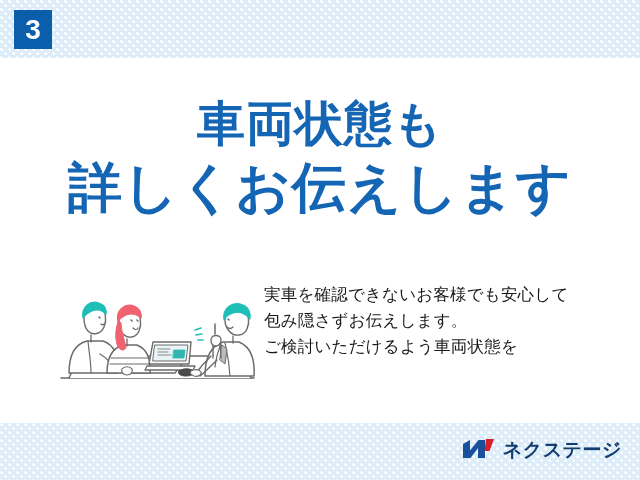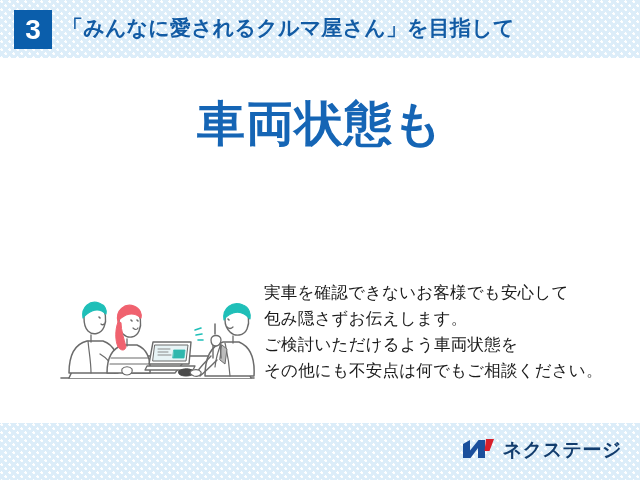--- a/index.html
+++ b/index.html
@@ -115,21 +115,20 @@
     top: 281px;
     width: 360px;
     color: #1a1a1a;
     font-size: 16.5px;
     line-height: 26px;
     letter-spacing: 0.2px;
   }
   .copy-line {
     display: block;
     white-space: nowrap;
-    font-family: Liberation Mono, monospace;
   }
 
   
   #footer {
     position: absolute;
     left: 0;
     top: 423px;
     width: 640px;
     height: 57px;
     overflow: hidden;
@@ -156,26 +155,26 @@
   }
 </style>
 </head>
 <body>
 
 <div id="page">
 
   <div id="header" class="dot-band">
     <div id="header-inner">
       <div id="step-badge">3</div>
-      <div id="header-title">「みんなに愛されるクルマ屋さん」を目指して</div>
     </div>
   </div>
 
   <div id="heading">
     <span id="heading-line-1" class="heading-line">車両状態も</span>
+    <span id="heading-line-2" class="heading-line">詳しくお伝えします</span>
   </div>
 
   <div id="illustration">
     <svg width="205" height="120" viewBox="0 0 205 120" xmlns="http://www.w3.org/2000/svg">
       <g fill="none" stroke="#6b6b6b" stroke-width="1.5" stroke-linecap="round" stroke-linejoin="round">
 
         <path d="M6 106 L199 106" stroke="#6b6b6b" stroke-width="1.6"></path>
         <path d="M14 106 L24 84 L186 84 L196 106" fill="#ffffff"></path>
 
         <path d="M74 101 L88 87 L131 87 L120 101 Z" fill="#ffffff" stroke="#6b6b6b" stroke-width="1.3"></path>
@@ -252,21 +251,20 @@
         <path d="M141 63 L147 62" stroke="#1fbfb8" stroke-width="1.6"></path>
         <path d="M143 68 L148 68" stroke="#1fbfb8" stroke-width="1.6"></path>
       </g>
     </svg>
   </div>
 
   <div id="body-copy">
     <span class="copy-line">実車を確認できないお客様でも安心して</span>
     <span class="copy-line">包み隠さずお伝えします。</span>
     <span class="copy-line">ご検討いただけるよう車両状態を</span>
-    <span class="copy-line">その他にも不安点は何でもご相談ください。</span>
   </div>
 
   <div id="footer" class="dot-band">
     <div id="logo">
       <svg id="logo-mark" viewBox="0 0 34 24" xmlns="http://www.w3.org/2000/svg">
         <path d="M1 21 L1 7 L8 3 L8 13.5 L16.5 3 L23 3 L23 21 L16 21 L16 11 L8.5 21 Z" fill="#1a4f9c"></path>
         <path d="M24 2 L32 2 L27.5 14 L22.5 14 Z" fill="#d81f2a"></path>
       </svg>
       <div id="logo-text">ネクステージ</div>
     </div>

